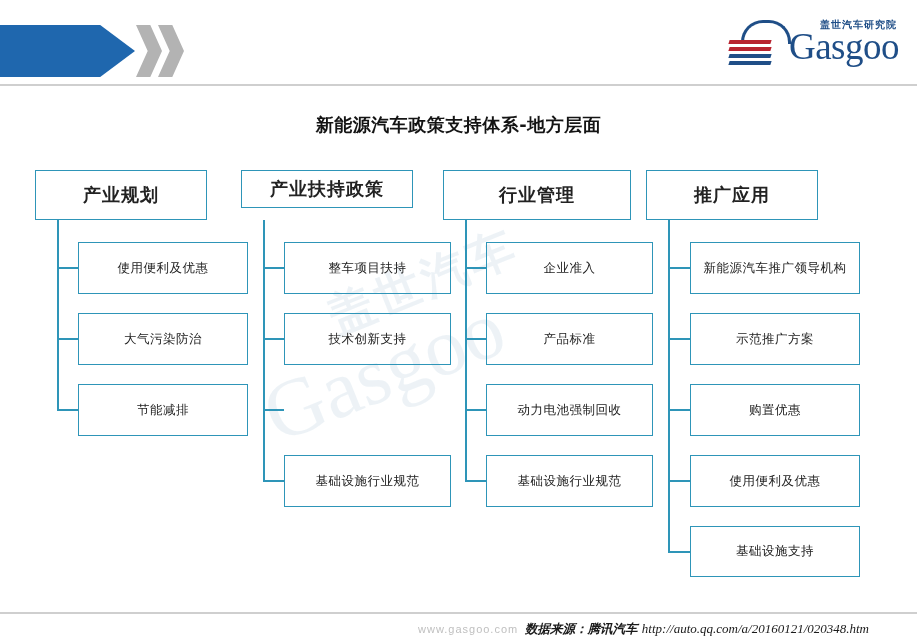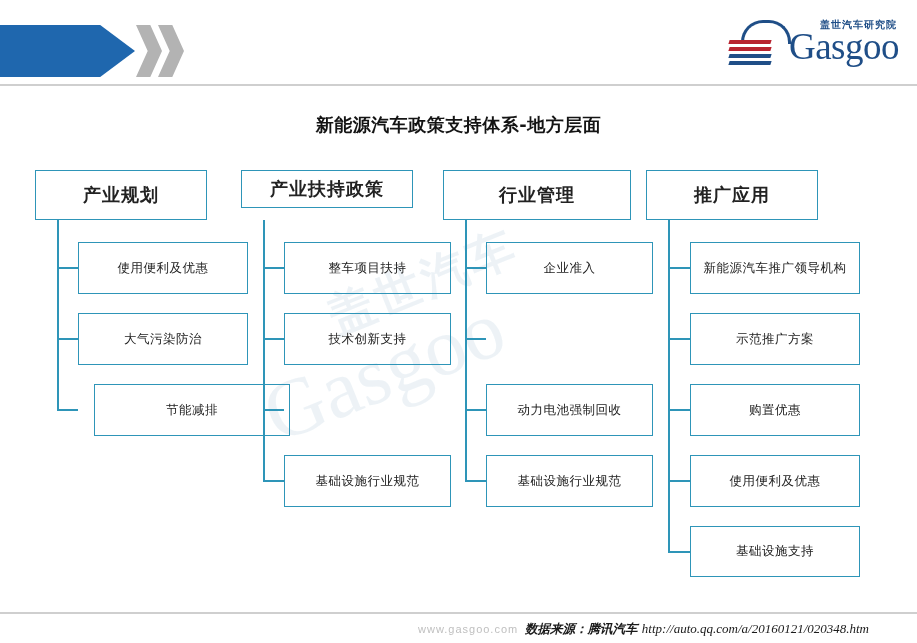--- a/index.html
+++ b/index.html
@@ -229,36 +229,37 @@
 
   <div class="watermark">
     <div class="wm-cn">盖世汽车</div>
     <div class="wm-en">Gasgoo</div>
   </div>
 
   <div class="diagram" id="diagram">
       <div class="node parent" style="left: 35px; top: 170px; width: 172px; height: 50px;">产业规划</div>
       <div class="node child" style="left: 78px; top: 242px; width: 170px; height: 52px;">使用便利及优惠</div>
       <div class="node child" style="left: 78px; top: 313px; width: 170px; height: 52px;">大气污染防治</div>
-      <div class="node child" style="left: 78px; top: 384px; width: 196px; height: 52px; margin-left: 16px;">节能减排</div>
+      <div class="node child" style="left: 78px; top: 384px; width: 170px; height: 52px;">节能减排</div>
       <div class="conn v" style="left: 57px; top: 220px; height: 190px;"></div>
       <div class="conn h" style="left: 57px; top: 267.2px; width: 21px;"></div>
       <div class="conn h" style="left: 57px; top: 338.2px; width: 21px;"></div>
       <div class="conn h" style="left: 57px; top: 409.2px; width: 21px;"></div>
       <div class="node parent" style="left: 241px; top: 170px; width: 172px; height: 38px;">产业扶持政策</div>
       <div class="node child" style="left: 284px; top: 242px; width: 167px; height: 52px;">整车项目扶持</div>
       <div class="node child" style="left: 284px; top: 313px; width: 167px; height: 52px;">技术创新支持</div>
       <div class="node child" style="left: 284px; top: 455px; width: 167px; height: 52px;">基础设施行业规范</div>
       <div class="conn v" style="left: 263px; top: 220px; height: 261px;"></div>
       <div class="conn h" style="left: 263px; top: 267.2px; width: 21px;"></div>
       <div class="conn h" style="left: 263px; top: 338.2px; width: 21px;"></div>
       <div class="conn h" style="left: 263px; top: 409.2px; width: 21px;"></div>
       <div class="conn h" style="left: 263px; top: 480.2px; width: 21px;"></div>
       <div class="node parent" style="left: 443px; top: 170px; width: 188px; height: 50px;">行业管理</div>
       <div class="node child" style="left: 486px; top: 242px; width: 167px; height: 52px;">企业准入</div>
+      <div class="node child" style="left: 486px; top: 313px; width: 167px; height: 52px;">产品标准</div>
       <div class="node child" style="left: 486px; top: 384px; width: 167px; height: 52px;">动力电池强制回收</div>
       <div class="node child" style="left: 486px; top: 455px; width: 167px; height: 52px;">基础设施行业规范</div>
       <div class="conn v" style="left: 465px; top: 220px; height: 261px;"></div>
       <div class="conn h" style="left: 465px; top: 267.2px; width: 21px;"></div>
       <div class="conn h" style="left: 465px; top: 338.2px; width: 21px;"></div>
       <div class="conn h" style="left: 465px; top: 409.2px; width: 21px;"></div>
       <div class="conn h" style="left: 465px; top: 480.2px; width: 21px;"></div>
       <div class="node parent" style="left: 646px; top: 170px; width: 172px; height: 50px;">推广应用</div>
       <div class="node child" style="left: 690px; top: 242px; width: 170px; height: 52px;">新能源汽车推广领导机构</div>
       <div class="node child" style="left: 690px; top: 313px; width: 170px; height: 52px;">示范推广方案</div>

